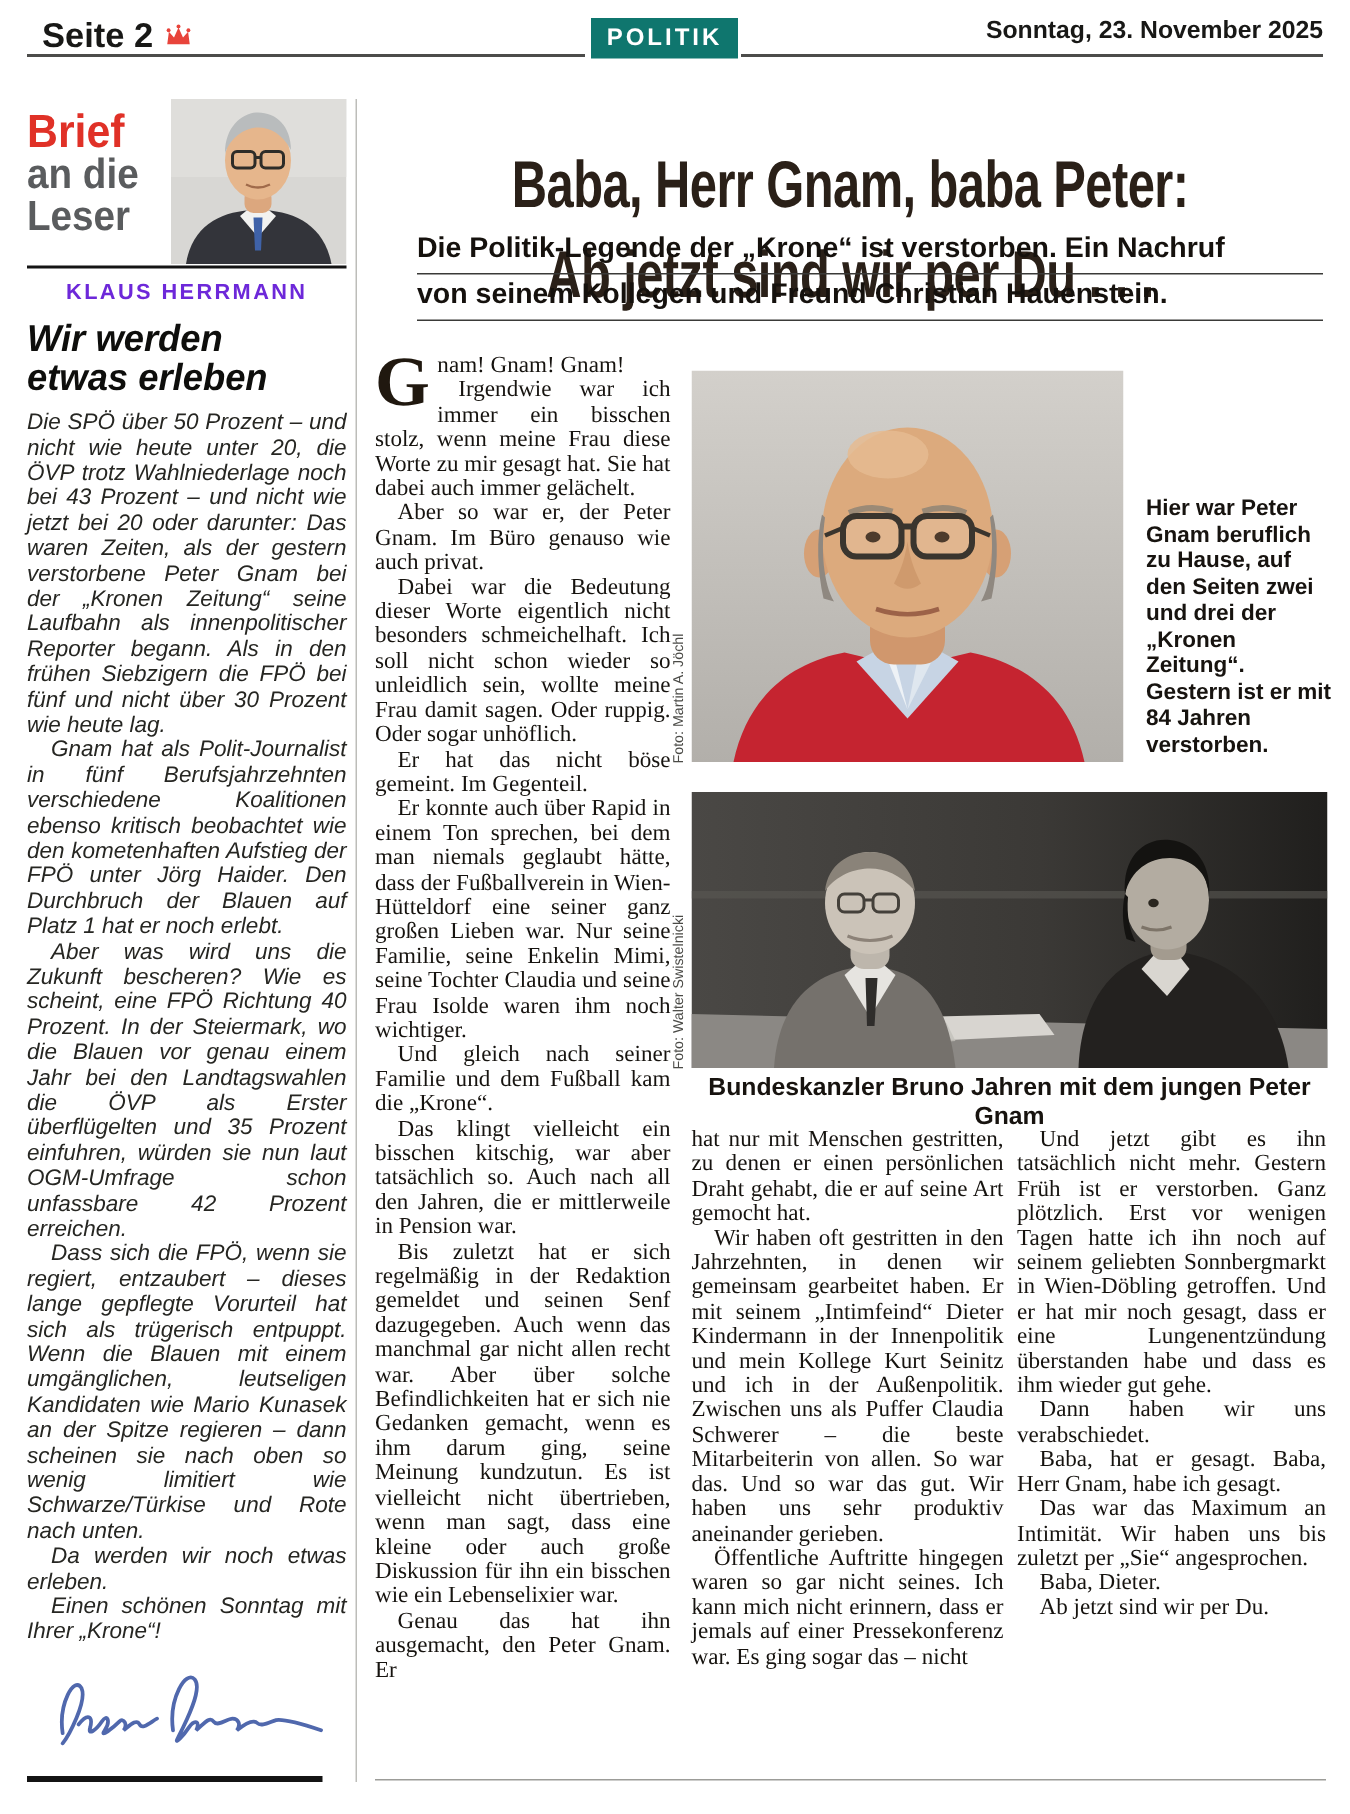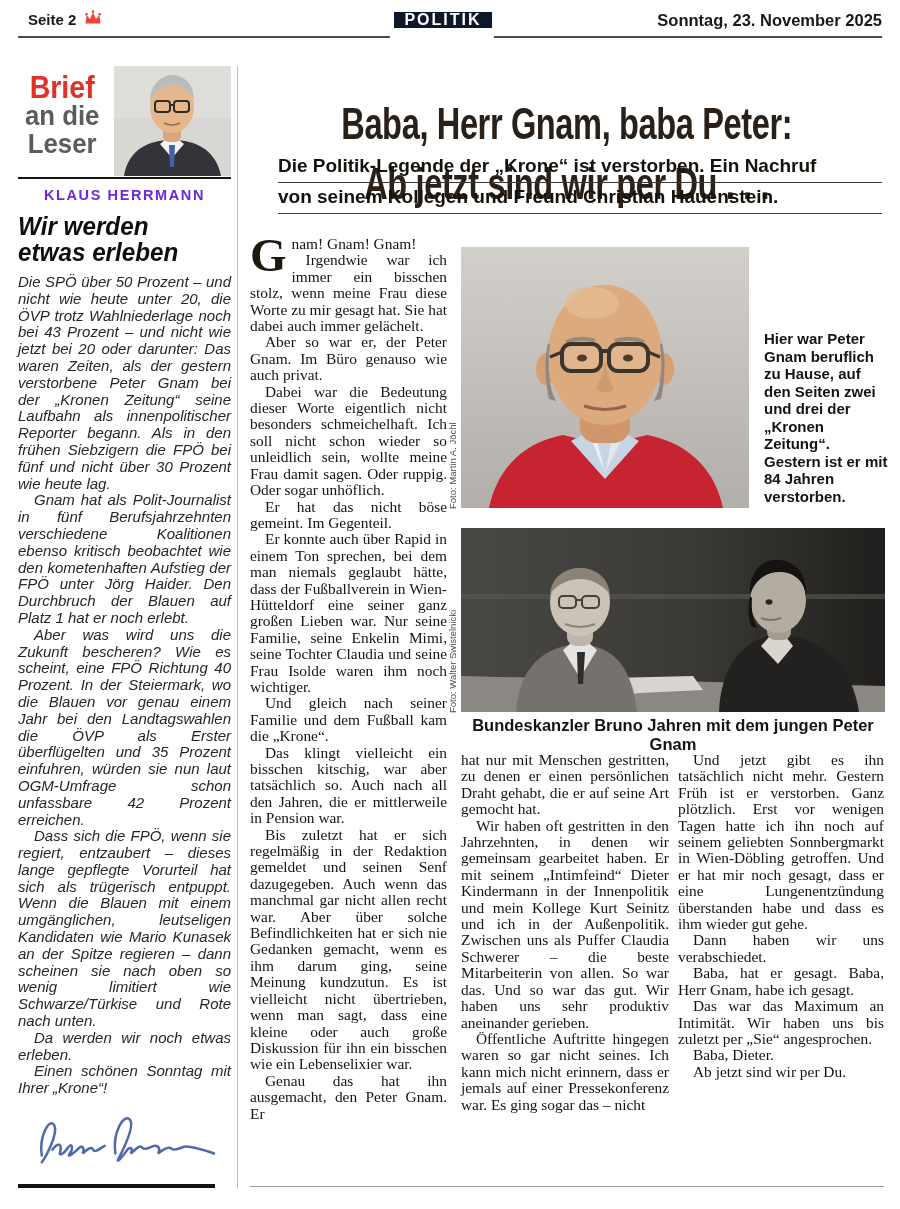--- a/index.html
+++ b/index.html
@@ -8,34 +8,34 @@
     position: relative;
     background: #ffffff;
     font-family: "Liberation Sans", sans-serif;
     color: #1c1c1a;
     overflow: hidden;
   }
   .abs { position:absolute; }
 
   
   .hdr-left { left:28px; top:10px; display:flex; align-items:center; gap:7px;
-              font-size:15px; font-weight:700; color:#181816; }
+              font-size:23px; font-weight:700; color:#181816; }
   .hdr-rule { top:36px; height:2px; background:#4c4c4a; }
   .hdr-rule.l { left:18px; width:372px; }
   .hdr-rule.r { left:494px; width:388px; }
-  .politik-box { left:394px; top:12px; width:98px; height:16px; background:#0f172a;
+  .politik-box { left:394px; top:12px; width:98px; height:27px; background:#0f766e;
                  color:#fff; display:flex; align-items:center; justify-content:center;
                  font-weight:700; font-size:16px; letter-spacing:2px; }
   .hdr-date { left:560px; top:11px; width:322px; text-align:right;
               font-size:16.5px; font-weight:700; color:#181816; }
 
   
   .letter-col { left:18px; top:66px; width:213px; }
   .v-divider { left:237px; top:66px; width:1px; height:1122px; background:#bdbdb9; }
-  .brief-row { display:flex; align-items:flex-start;text-align:center; }
+  .brief-row { display:flex; align-items:flex-start; }
   .brief-logo { width:96px; padding-top:8px; font-weight:800; }
   .logo-line { display:block; transform:scaleX(0.92); transform-origin:left; line-height:28px; }
   .logo-line.red { color:#e03127; font-size:31px; }
   .logo-line.gray { color:#5a5c5e; font-size:28px; }
   .kh-photo { width:117px; height:110px; flex:0 0 auto; }
   .black-rule { height:2px; background:#141414; margin-top:1px; }
   .letter-author { text-align:center; font-size:14.5px; font-weight:700;
                    letter-spacing:1.6px; margin-top:8px; color:#6d28d9; }
   .letter-title { margin-top:10px; font-style:italic; font-weight:800;
                   font-size:25px; line-height:26px; color:#0e0e0c;

